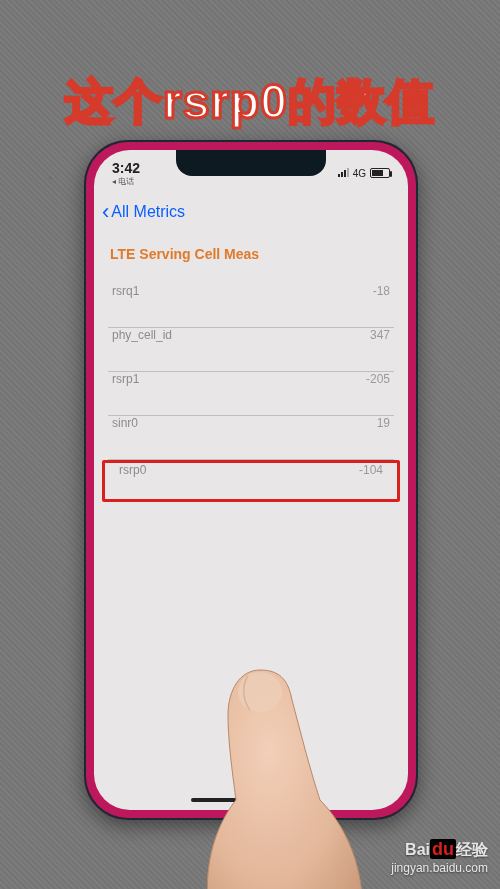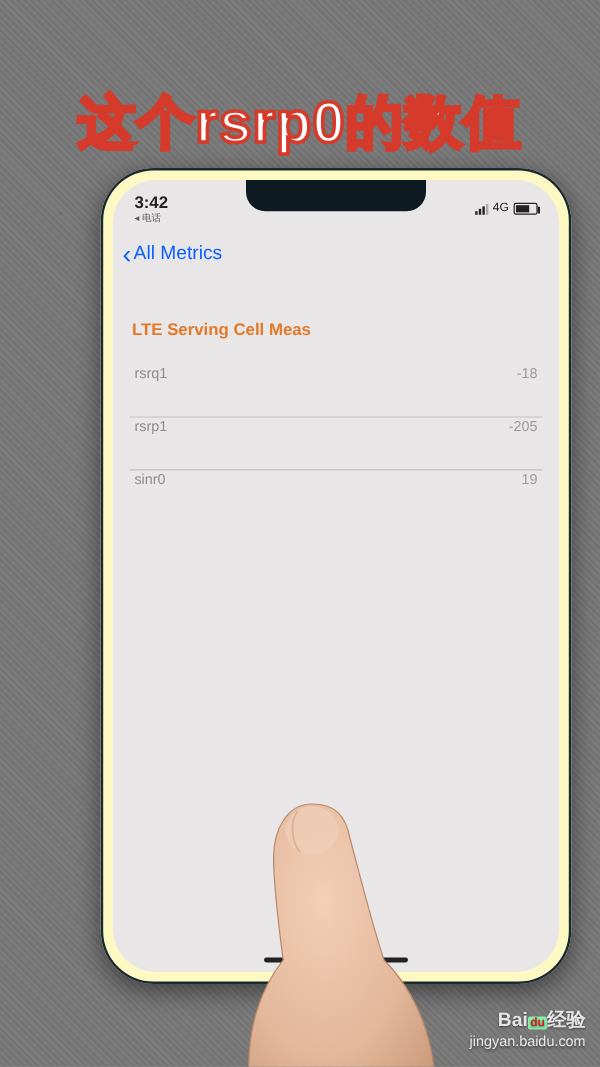--- a/index.html
+++ b/index.html
@@ -34,23 +34,23 @@
     text-stroke: 3px #d63a2a;
     letter-spacing: 1px;
     white-space: nowrap;
     z-index: 50;
     text-shadow: 0 0 2px rgba(0,0,0,.2);
   }
   .phone {
     position: absolute;
     left: 84px;
     top: 140px;
-    width: 392px;
+    width: 334px;
     height: 680px;
-    background: #fef9c3;
+    background: #be185d;
     border-radius: 44px;
     box-shadow: 0 6px 20px rgba(0,0,0,.45), inset 0 0 0 2px #1a2a33;
   }
   .screen {
     position: absolute;
     left: 10px;
     top: 10px;
     right: 10px;
     bottom: 10px;
     background: #e9e6e7;
@@ -79,21 +79,21 @@
     justify-content: space-between;
     align-items: center;
     padding: 6px 18px 0;
     font-size: 12px;
     color: #222;
     z-index: 5;
   }
   .status-left { display: flex; flex-direction: column; }
   .status-time { font-weight: 600; font-size: 14px; }
   .status-sub { font-size: 8px; color: #555; }
-  .status-right { display: flex; align-items: flex-end; gap: 4px; font-size: 10px; }
+  .status-right { display: flex; align-items: flex-start; gap: 4px; font-size: 10px; }
   .signal-bars { display: inline-flex; gap: 1px; align-items: flex-end; }
   .signal-bars span { width: 2px; background: #222; display: inline-block; }
   .signal-bars span:nth-child(1){height:3px;}
   .signal-bars span:nth-child(2){height:5px;}
   .signal-bars span:nth-child(3){height:7px;}
   .signal-bars span:nth-child(4){height:9px; background:#aaa;}
   .battery {
     width: 20px; height: 10px; border: 1px solid #222; border-radius: 2px;
     position: relative;
   }
@@ -120,21 +120,20 @@
     font-size: 22px;
     line-height: 1;
     font-weight: 300;
   }
   .content {
     position: absolute;
     top: 96px;
     left: 14px;
     right: 14px;
     bottom: 20px;
-    margin-top: 20px;
   }
   .section-title {
     color: #e07a2a;
     font-size: 14px;
     font-weight: 600;
     margin-bottom: 22px;
     padding-left: 2px;
   }
   .metric-row {
     display: flex;
@@ -181,21 +180,21 @@
     right: 12px;
     bottom: 12px;
     color: rgba(255,255,255,.85);
     font-size: 12px;
     text-align: right;
     line-height: 1.3;
     text-shadow: 0 1px 2px rgba(0,0,0,.5);
     z-index: 70;
   }
   .watermark .brand { font-size: 16px; font-weight: 600; }
-  .watermark .brand b { background:#86efac; color:#d8201e; padding:0 2px; border-radius:2px; font-size:10px;}
+  .watermark .brand b { background:#000000; color:#d8201e; padding:0 2px; border-radius:2px; font-size:18px;}
 </style>
 </head>
 <body>
 
 <div class="carpet"></div>
 
 <div class="overlay-text">这个rsrp0的数值</div>
 
 <div class="phone">
   <div class="screen">
@@ -226,26 +225,36 @@
     </div>
 
     <div class="content">
       <div class="section-title">LTE Serving Cell Meas</div>
       <div id="metrics-list">
           <div class="metric-row">
             <span>rsrq1</span>
             <span class="metric-val">-18</span>
           </div>
           <div class="metric-row">
+            <span>phy_cell_id</span>
+            <span class="metric-val">347</span>
+          </div>
+          <div class="metric-row">
             <span>rsrp1</span>
             <span class="metric-val">-205</span>
           </div>
           <div class="metric-row">
             <span>sinr0</span>
             <span class="metric-val">19</span>
+          </div>
+          <div class="highlight-box">
+            <div class="metric-row">
+              <span>rsrp0</span>
+              <span class="metric-val">-104</span>
+            </div>
           </div>
         </div>
     </div>
 
     <div class="home-indicator"></div>
   </div>
 </div>
 
 <div class="finger">
   <svg viewBox="0 0 200 280">

